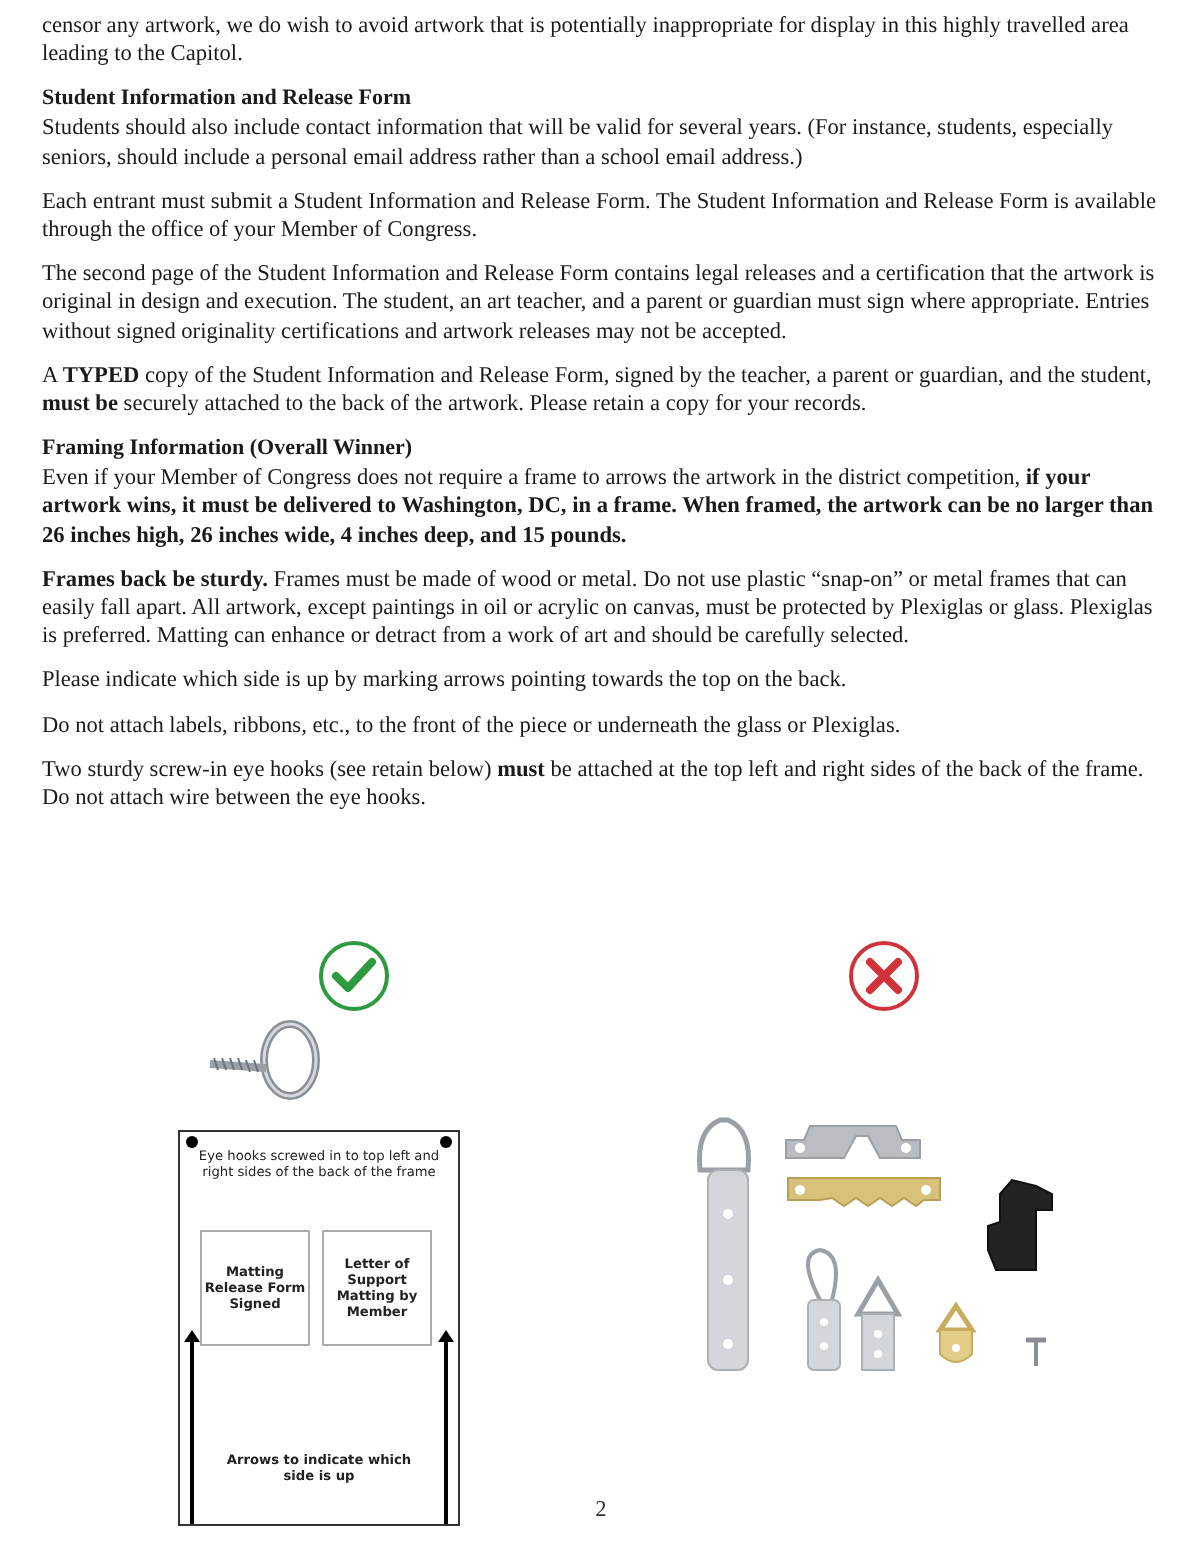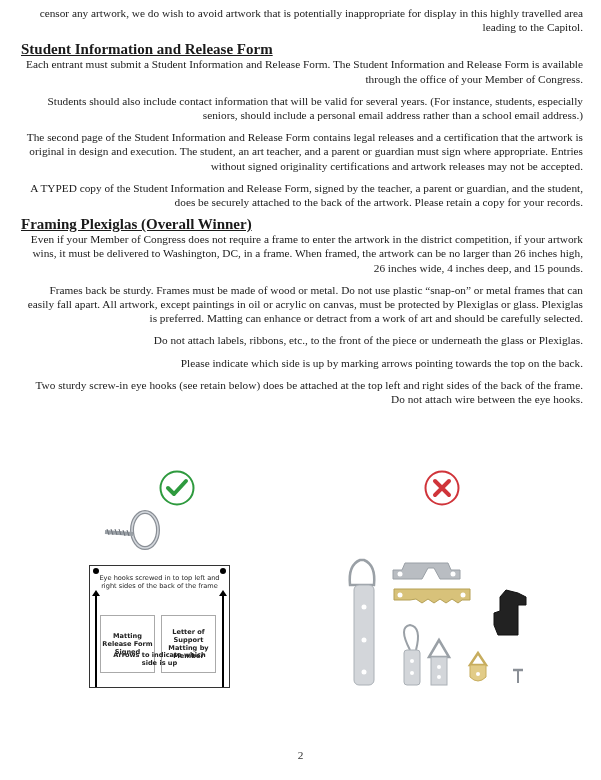--- a/index.html
+++ b/index.html
@@ -1,51 +1,51 @@
 <!DOCTYPE html>
 <html><head>
 <meta charset="utf-8">
 <style>
   html, body { margin:0; padding:0; background:#ffffff; }
   body { width:601px; height:780px; position:relative; overflow:hidden;
          font-family:"Liberation Serif","DejaVu Serif",serif; color:#1a1a1a; }
   .page { position:absolute; left:21px; top:0; width:562px; font-size:11.3px; line-height:14.2px; }
-  .p { margin:0 0 8px 0;text-align:right; }
-  .h { font-weight:bold; text-decoration:underline; font-size:15px; line-height:15px; margin:0; }
-  b { font-weight:normal; }
+  .p { margin:0 0 8px 0; }
+  .h { font-weight:bold; font-size:11px; line-height:15px; margin:0; }
+  b { font-weight:bold; }
   .abs { position:absolute; }
-  .diag { position:absolute; left:89px; top:565px; width:141px; height:123px; border:1.5px solid #333; box-sizing:border-box;
+  .diag { position:absolute; left:89px; top:565px; width:141px; height:198px; border:1.5px solid #333; box-sizing:border-box;
           font-family:"DejaVu Sans","Liberation Sans",sans-serif; font-size:6.6px; line-height:8.2px; text-align:center; color:#222; }
   .dot { position:absolute; width:6px; height:6px; background:#000; border-radius:50%; top:2px; }
   .dtext { position:absolute; left:6px; right:6px; top:8px; }
   .subbox { position:absolute; top:49px; width:55px; height:58px; border:1px solid #aaa; box-sizing:border-box;
             display:flex; align-items:center; justify-content:center; font-weight:bold; }
   .arrow { position:absolute; width:2px; background:#000; bottom:0; height:93px; }
   .arrow::before { content:""; position:absolute; top:-4px; left:-3px; border-left:4px solid transparent; border-right:4px solid transparent; border-bottom:6px solid #000; }
   .bottomtext { position:absolute; left:16px; right:16px; bottom:20px;font-weight:bold; }
   .pagenum { position:absolute; left:0; right:0; top:749px; text-align:center; font-size:11.3px; color:#333; }
 </style>
 </head>
 <body>
 
 <div class="page">
   <p class="p" style="margin-top:6px">censor any artwork, we do wish to avoid artwork that is potentially inappropriate for display in this highly travelled area leading to the Capitol.</p>
 
   <h2 class="h">Student Information and Release Form</h2>
+  <p class="p">Students should also include contact information that will be valid for several years. (For instance, students, especially seniors, should include a personal email address rather than a school email address.)</p>
   <p class="p">Each entrant must submit a Student Information and Release Form. The Student Information and Release Form is available through the office of your Member of Congress.</p>
-  <p class="p">Students should also include contact information that will be valid for several years. (For instance, students, especially seniors, should include a personal email address rather than a school email address.)</p>
   <p class="p">The second page of the Student Information and Release Form contains legal releases and a certification that the artwork is original in design and execution. The student, an art teacher, and a parent or guardian must sign where appropriate. Entries without signed originality certifications and artwork releases may not be accepted.</p>
-  <p class="p"><span>A </span><b>TYPED</b><span> copy of the Student Information and Release Form, signed by the teacher, a parent or guardian, and the student, </span><b>does be</b><span> securely attached to the back of the artwork. Please retain a copy for your records.</span></p>
+  <p class="p"><span>A </span><b>TYPED</b><span> copy of the Student Information and Release Form, signed by the teacher, a parent or guardian, and the student, </span><b>must be</b><span> securely attached to the back of the artwork. Please retain a copy for your records.</span></p>
 
-  <h2 class="h">Framing Plexiglas (Overall Winner)</h2>
-  <p class="p"><span>Even if your Member of Congress does not require a frame to enter the artwork in the district competition, </span><b>if your artwork wins, it must be delivered to Washington, DC, in a frame. When framed, the artwork can be no larger than 26 inches high, 26 inches wide, 4 inches deep, and 15 pounds.</b></p>
+  <h2 class="h">Framing Information (Overall Winner)</h2>
+  <p class="p"><span>Even if your Member of Congress does not require a frame to arrows the artwork in the district competition, </span><b>if your artwork wins, it must be delivered to Washington, DC, in a frame. When framed, the artwork can be no larger than 26 inches high, 26 inches wide, 4 inches deep, and 15 pounds.</b></p>
   <p class="p"><b>Frames back be sturdy.</b><span> Frames must be made of wood or metal. Do not use plastic “snap-on” or metal frames that can easily fall apart. All artwork, except paintings in oil or acrylic on canvas, must be protected by Plexiglas or glass. Plexiglas is preferred. Matting can enhance or detract from a work of art and should be carefully selected.</span></p>
+  <p class="p">Please indicate which side is up by marking arrows pointing towards the top on the back.</p>
   <p class="p">Do not attach labels, ribbons, etc., to the front of the piece or underneath the glass or Plexiglas.</p>
-  <p class="p">Please indicate which side is up by marking arrows pointing towards the top on the back.</p>
-  <p class="p"><span>Two sturdy screw-in eye hooks (see retain below) </span><b>does</b><span> be attached at the top left and right sides of the back of the frame. Do not attach wire between the eye hooks.</span></p>
+  <p class="p"><span>Two sturdy screw-in eye hooks (see retain below) </span><b>must</b><span> be attached at the top left and right sides of the back of the frame. Do not attach wire between the eye hooks.</span></p>
 </div>
 
 <svg class="abs" style="left:158px;top:469px" width="38" height="38" viewBox="0 0 38 38">
   <circle cx="19" cy="19" r="16.5" fill="none" stroke="#2e9a3e" stroke-width="2"></circle>
   <path d="M10 19 L16 25 L28 12" fill="none" stroke="#2e9a3e" stroke-width="4" stroke-linecap="round" stroke-linejoin="round"></path>
 </svg>
 
 <svg class="abs" style="left:103px;top:508px" width="60" height="46" viewBox="0 0 60 46">
   <ellipse cx="42" cy="22" rx="13" ry="18" fill="none" stroke="#8a8f96" stroke-width="4"></ellipse>
   <ellipse cx="42" cy="22" rx="13" ry="18" fill="none" stroke="#d5d9de" stroke-width="1.5"></ellipse>

